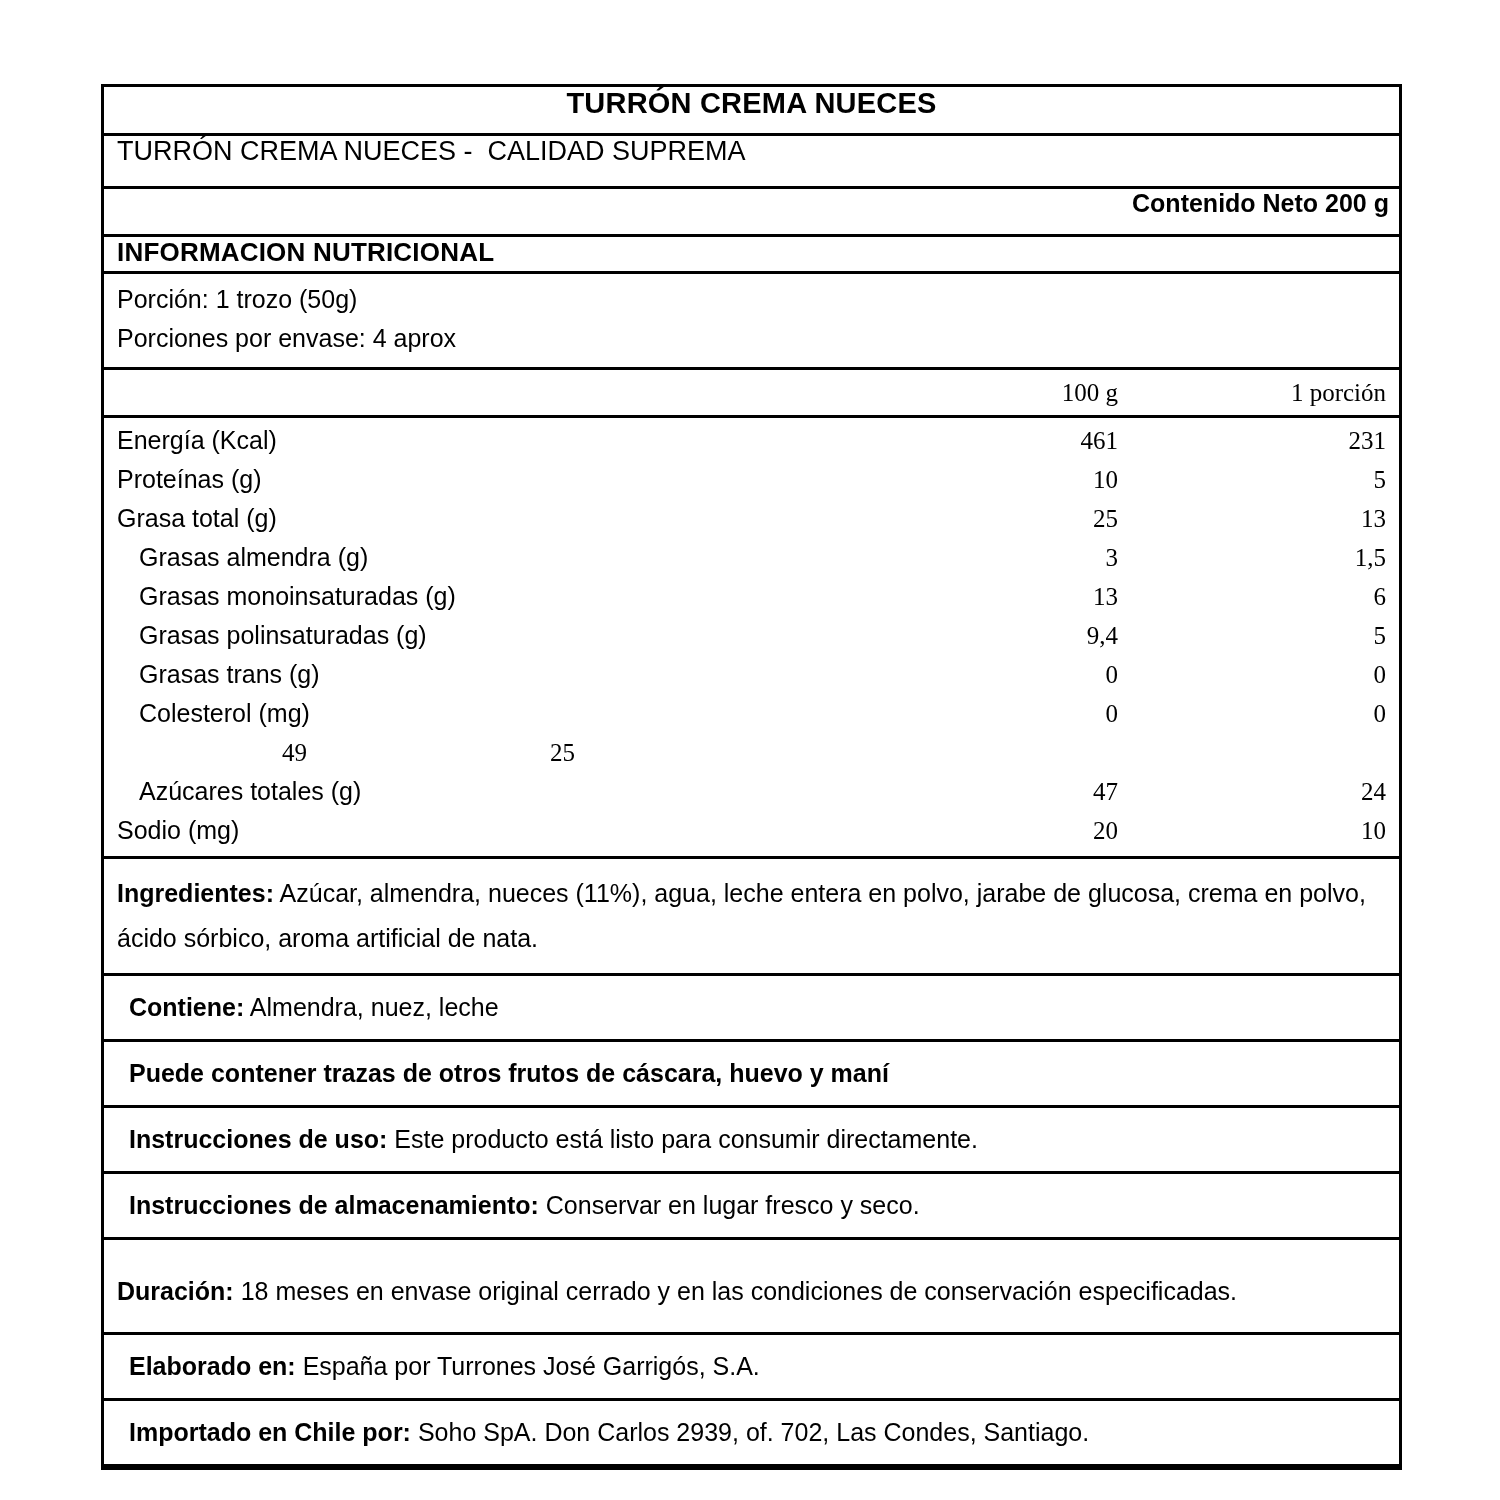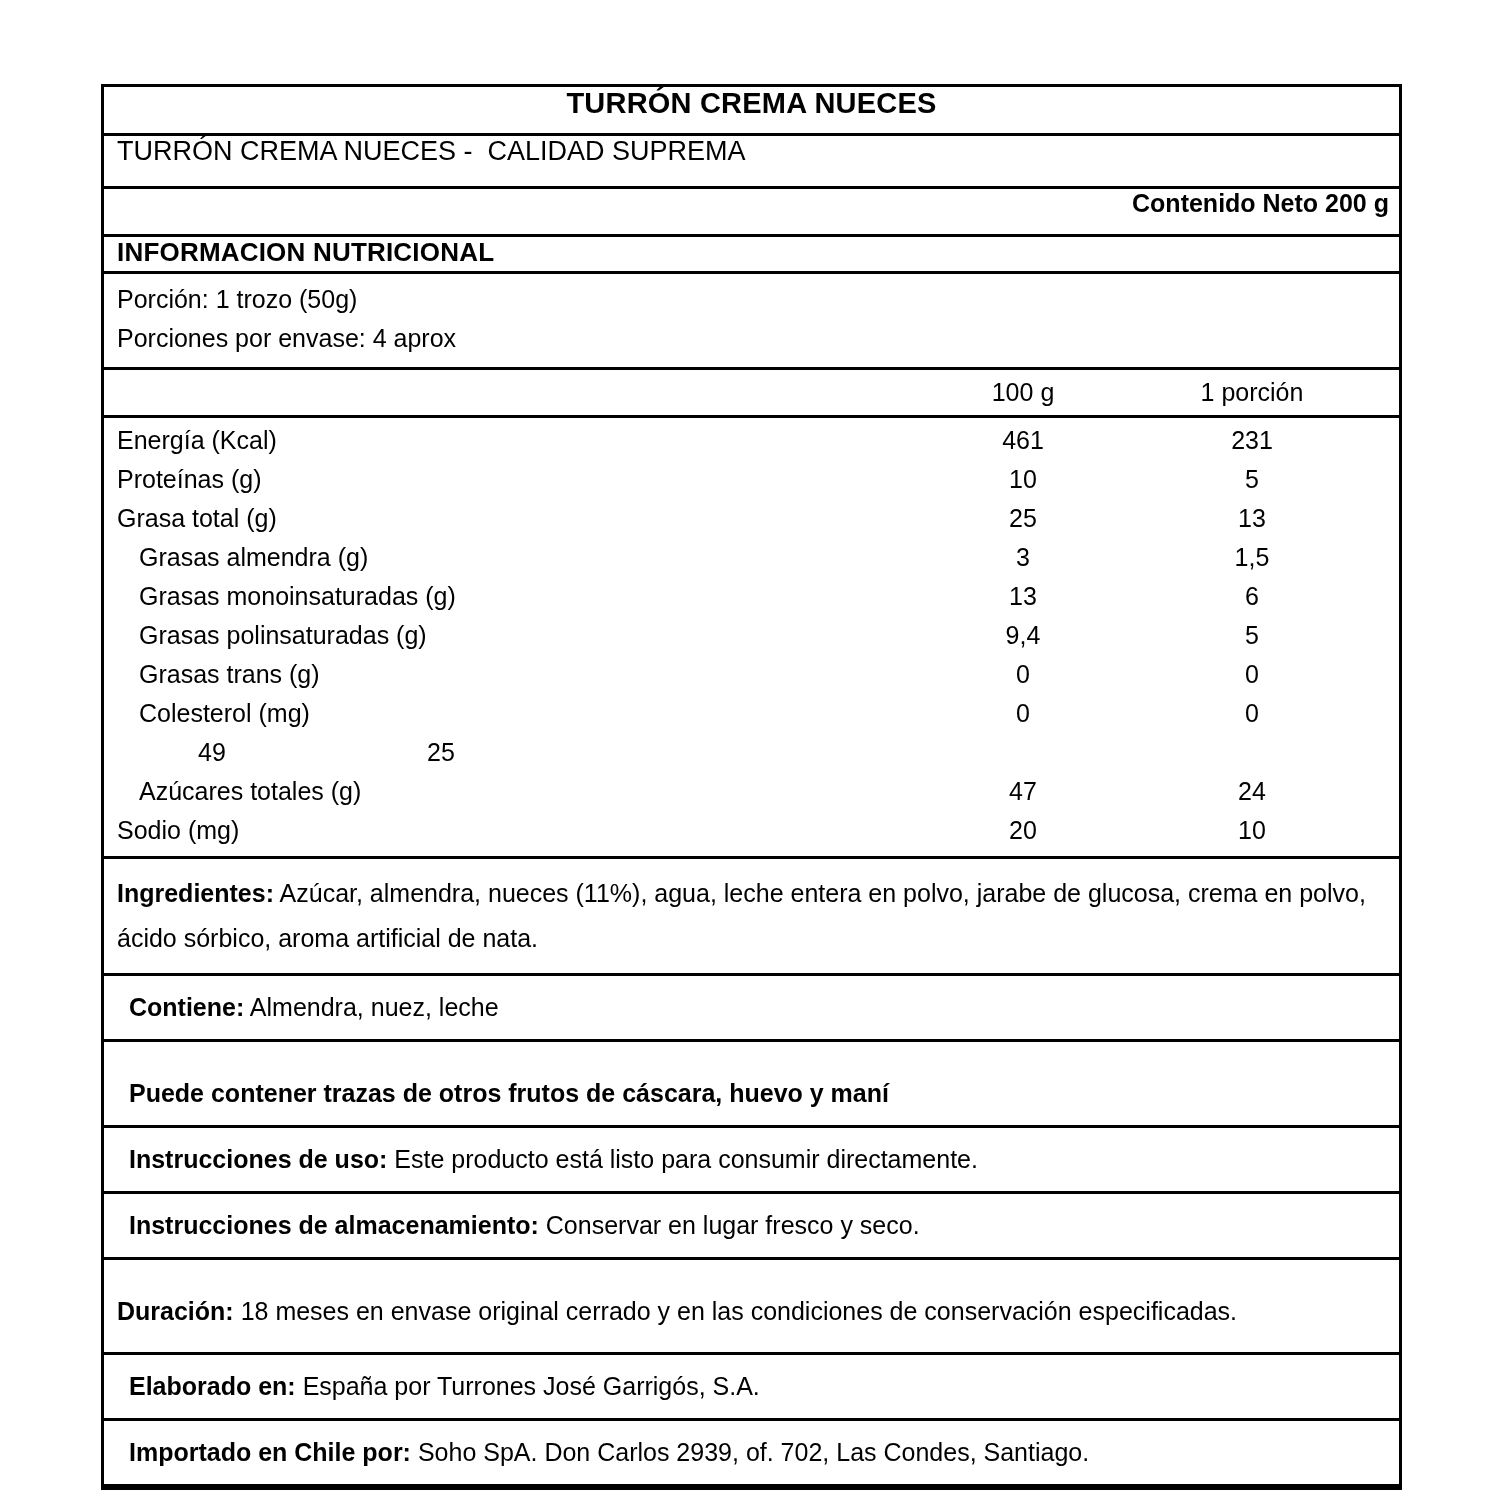--- a/index.html
+++ b/index.html
@@ -103,43 +103,44 @@
     height: 39px;
   }
   .nut-name {
     flex: 1 1 auto;
     font-size: 25px;
     white-space: pre;
   }
   .nut-name.indent { padding-left: 22px; }
   .col-100, .col-por {
     flex: 0 0 auto;
-    text-align: center;
-    font-size: 25px;
-    white-space: pre;
+    text-align: right;
+    font-size: 25px;
+    white-space: pre;
+    font-family: Liberation Serif, serif;
   }
   .col-100 { width: 190px; }
   .col-por { width: 268px; }
   .nut-head .hdr-spacer { flex: 1 1 auto; }
   .nut-head .col-100, .nut-head .col-por { font-size: 25px; }
 
   
   .info-band {
     border-bottom: 3px solid #000000;
     padding: 12px 13px 12px 13px;
   }
   .info-band .line {
     font-size: 25px;
     line-height: 45px;
     white-space: pre-wrap;
   }
   .info-band.tall { padding: 29px 13px 18px 13px; }
   .info-band.single { padding: 14px 13px 15px 25px; }
   .info-band.single .line { line-height: 34px; }
-  .info-band.bold-all .line { font-weight: bold; margin-top: 20px; }
+  .info-band.bold-all .line { font-weight: bold; }
   b { font-weight: bold; }
 </style>
 </head>
 <body>
 
 <div id="sheet">
   <div class="label">
 
     <div class="band title-band">
       <span class="txt">TURRÓN CREMA NUECES</span>

